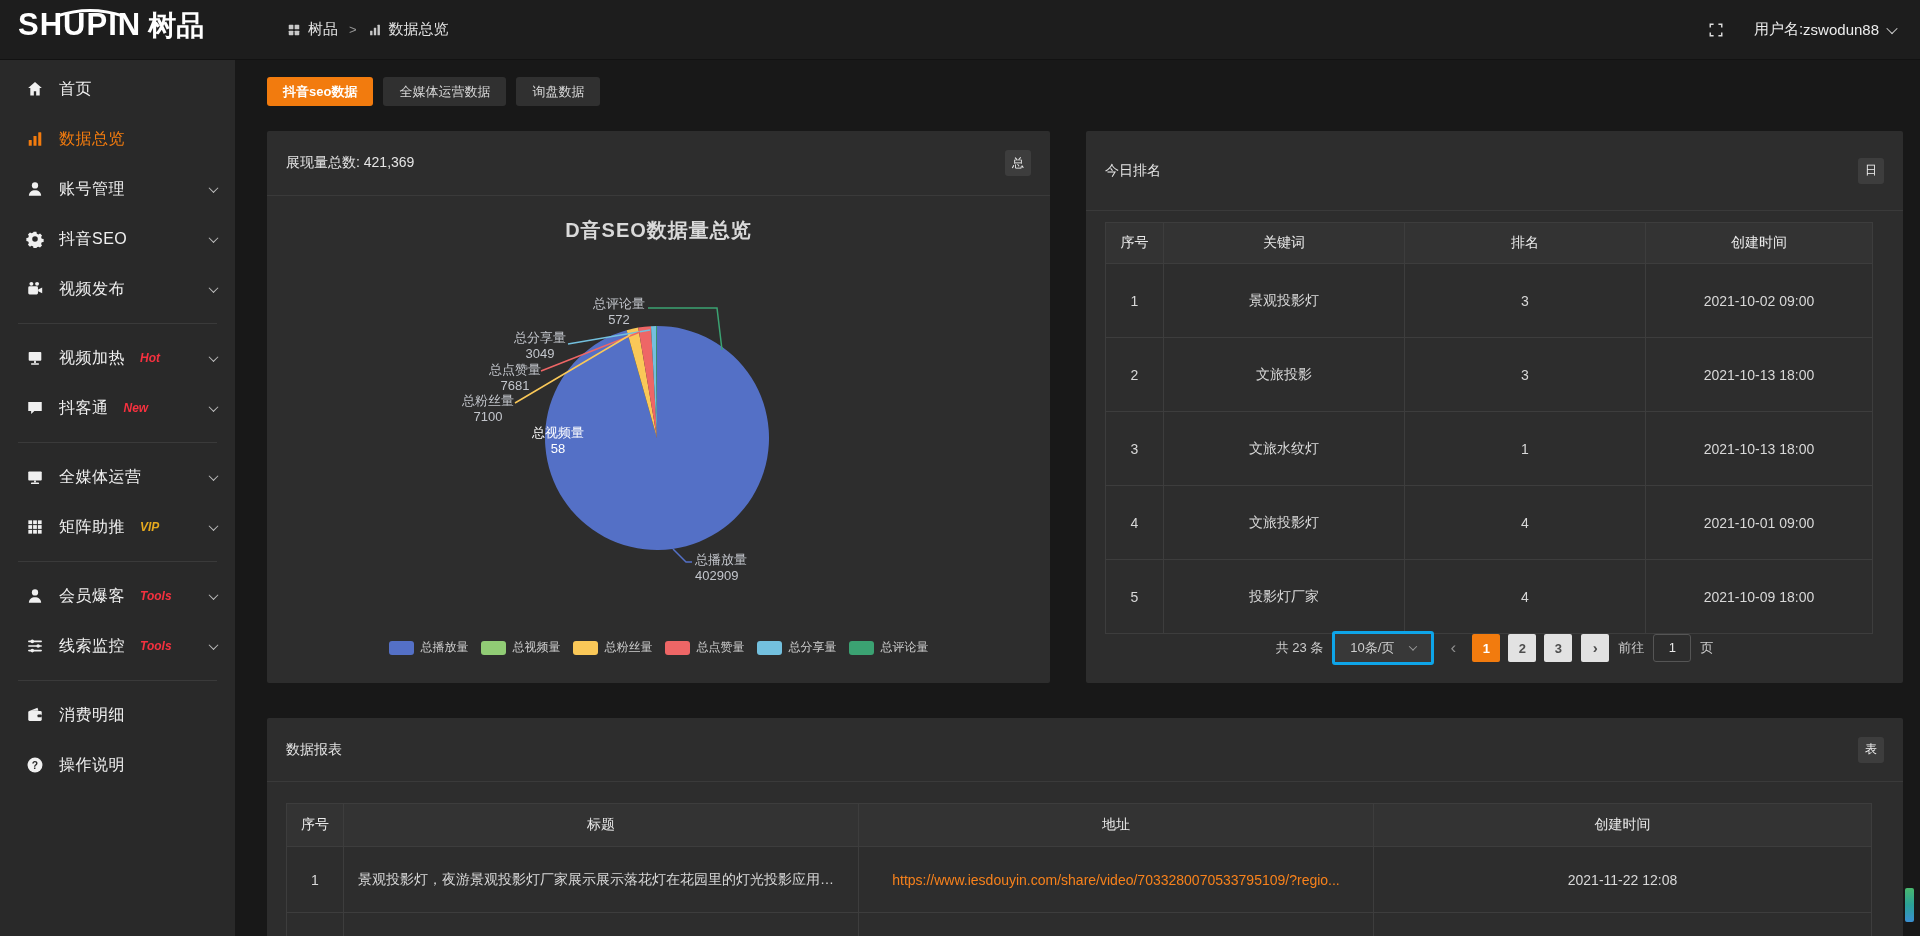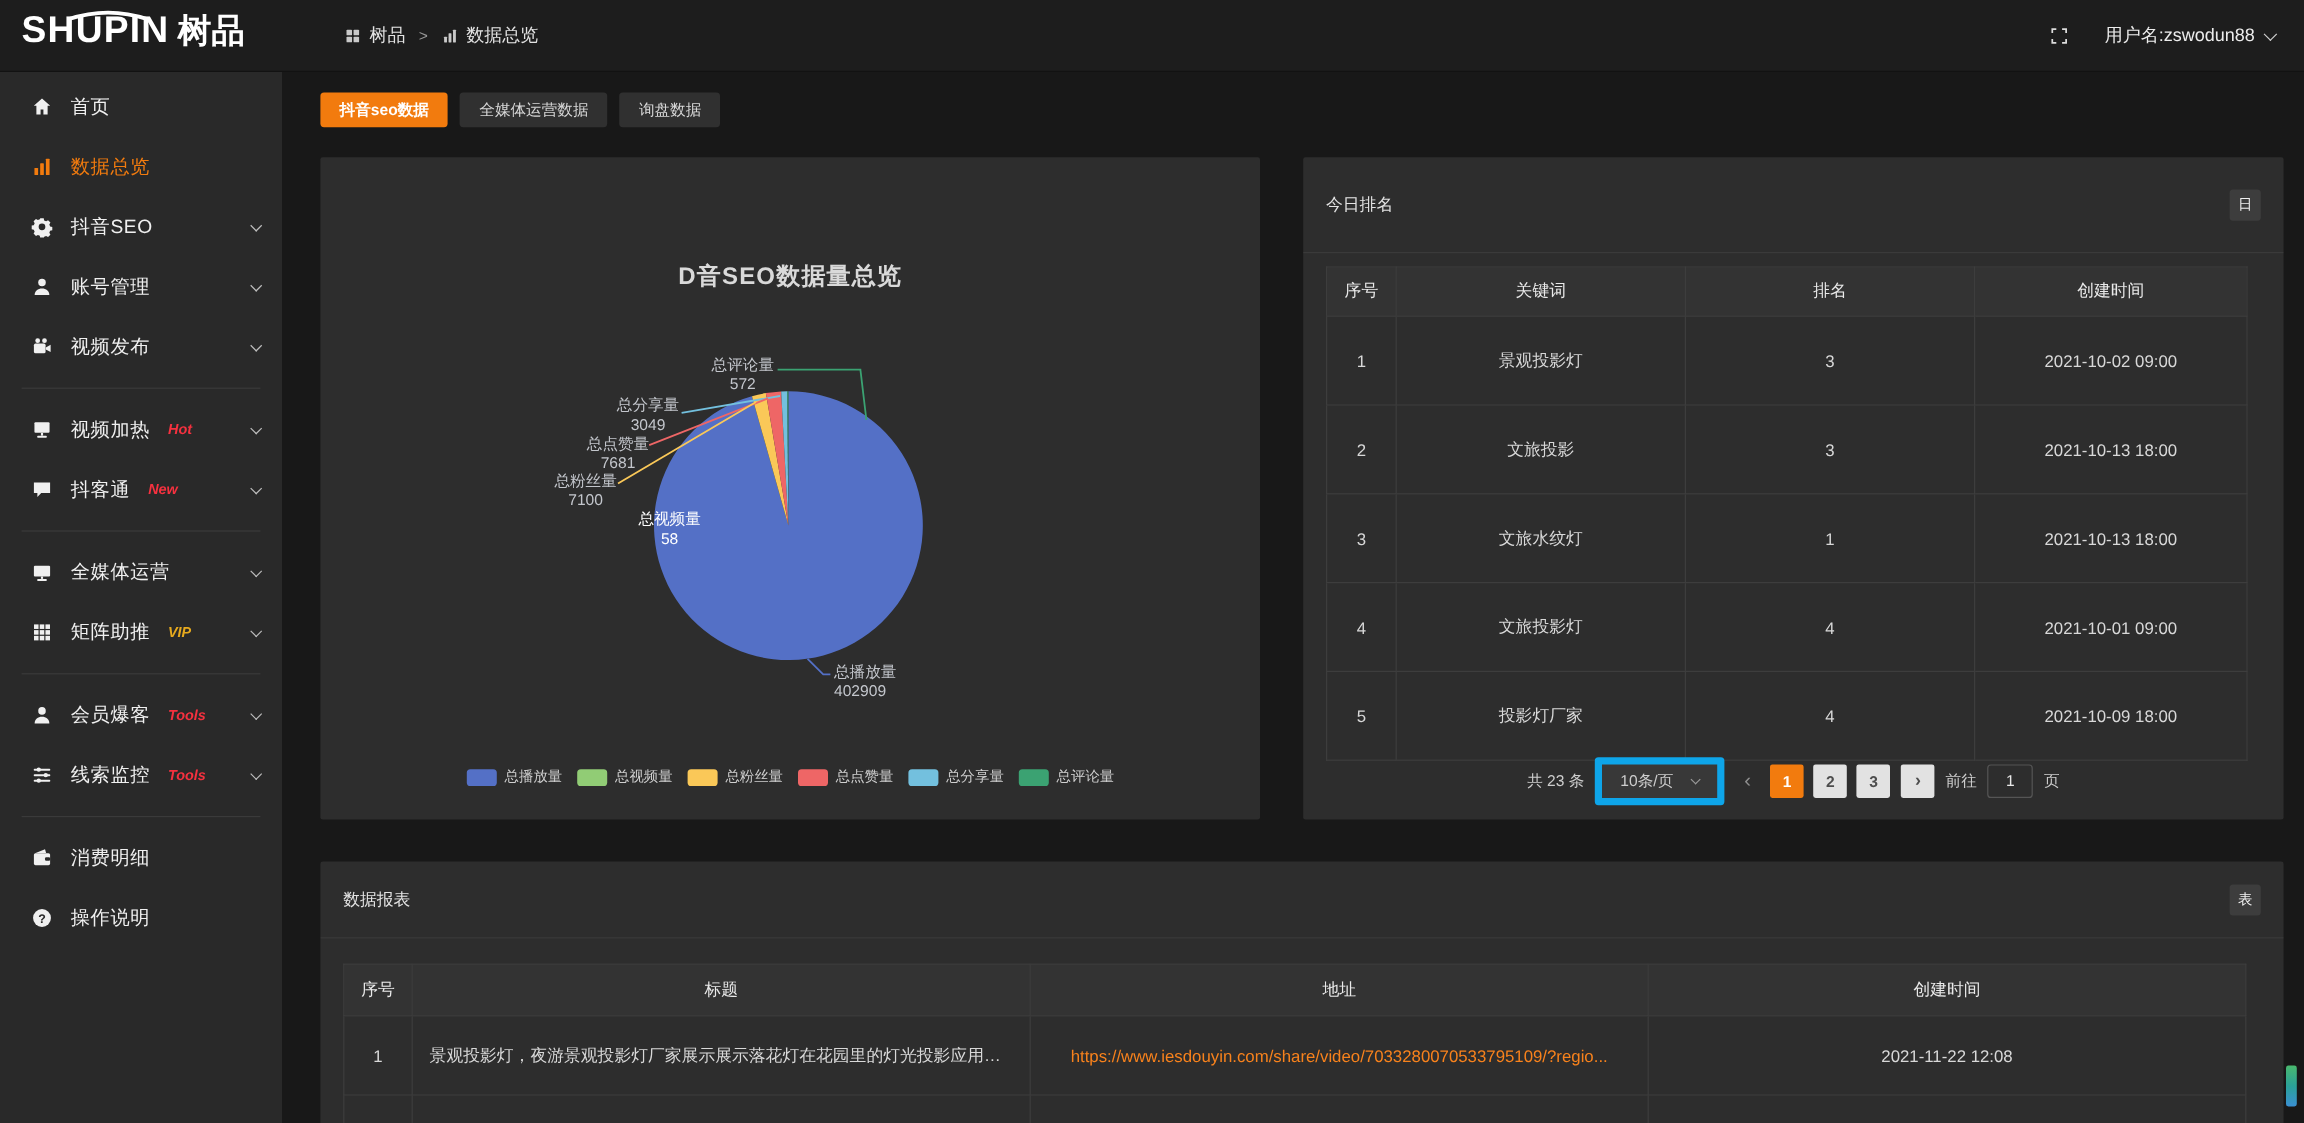--- a/index.html
+++ b/index.html
@@ -71,21 +71,21 @@
   #report-table th{height:40px}
   #report-table td{height:63px}
   #report-table th:nth-child(1),#report-table td:nth-child(1){width:54px}
   #report-table th:nth-child(2),#report-table td:nth-child(2){width:512px}
   #report-table th:nth-child(3),#report-table td:nth-child(3){width:512px}
   #report-table td:nth-child(2){text-align:left;padding:0 14px}
   td.link{color:#f8821c;cursor:pointer}
   tr.partial td{height:23px}
   
   .pagination{position:absolute;left:0;top:500px;width:100%;display:flex;justify-content:center;align-items:center;font-size:13px;color:#cdcdcd;gap:9px}
-  .psel{display:flex;align-items:center;justify-content:center;gap:16px;width:96px;height:28px;background:#383838;border:6px solid #0ea5e9;border-radius:3px;cursor:pointer}
+  .psel{display:flex;align-items:center;justify-content:center;gap:16px;width:96px;height:28px;background:#383838;border:3px solid #0ea5e9;border-radius:3px;cursor:pointer}
   .psel .chev{width:5px;height:5px;color:#9a9a9a}
   .pprev{width:20px;text-align:center;font-size:17px;color:#8f8f8f;cursor:pointer}
   .pages{display:flex;gap:8px}
   .pg-btn{width:28px;height:28px;border:none;border-radius:2px;background:#e2e2e2;color:#4d4d4d;font-size:13px;font-weight:bold;cursor:pointer;font-family:inherit;padding:0}
   .pg-btn.active{background:#f27b0e;color:#fff}
   .pnext{width:28px;height:28px;border-radius:2px;background:#e2e2e2;color:#4d4d4d;font-size:15px;line-height:28px;text-align:center;cursor:pointer;font-weight:bold}
   .goto-input{width:36px;height:26px;border:1px solid #555;border-radius:3px;line-height:26px;text-align:center;color:#e8e8e8;cursor:text}
   
   .float-widget{position:absolute;right:6px;top:888px;width:9px;height:34px;border-radius:2px;
     background:linear-gradient(180deg,#49b86e 0%,#2aa198 50%,#3a8fd2 100%);cursor:pointer}
@@ -152,34 +152,34 @@
           <rect x="3" y="11" width="3.4" height="6.6" rx=".5"></rect>
           <rect x="8.3" y="6.8" width="3.4" height="10.8" rx=".5"></rect>
           <rect x="13.6" y="2.6" width="3.4" height="15" rx=".5"></rect>
         </svg>
       </span>
       <span class="s-label">数据总览</span>
     </div>
     <div class="side-item">
       <span class="s-icon">
         <svg viewBox="0 0 20 20">
-          <path fill-rule="evenodd" d="M8.4 2h3.2l.4 2.1 1.8.8 1.8-1 2.2 2.2-1 1.8.7 1.8 2.1.4v3.2l-2.1.4-.7 1.8 1 1.8-2.2 2.2-1.8-1-1.8.7-.4 2.1H8.4L8 18.2l-1.8-.7-1.8 1-2.2-2.2 1-1.8-.8-1.8-2-.4V8.9l2-.4.8-1.8-1-1.8 2.2-2.2 1.8 1 1.8-.8Z M10 13.1a3.1 3.1 0 1 0 0-6.2 3.1 3.1 0 0 0 0 6.2Z"></path>
-        </svg>
-      </span>
-      <span class="s-label">抖音SEO</span>
-      <span class="chev"></span>
-    </div>
-    <div class="side-item">
-      <span class="s-icon">
-        <svg viewBox="0 0 20 20">
           <circle cx="10" cy="6" r="3.5"></circle>
           <path d="M3.2 17.6c0-3.9 3-6.1 6.8-6.1s6.8 2.2 6.8 6.1Z"></path>
         </svg>
       </span>
       <span class="s-label">账号管理</span>
+      <span class="chev"></span>
+    </div>
+    <div class="side-item">
+      <span class="s-icon">
+        <svg viewBox="0 0 20 20">
+          <path fill-rule="evenodd" d="M8.4 2h3.2l.4 2.1 1.8.8 1.8-1 2.2 2.2-1 1.8.7 1.8 2.1.4v3.2l-2.1.4-.7 1.8 1 1.8-2.2 2.2-1.8-1-1.8.7-.4 2.1H8.4L8 18.2l-1.8-.7-1.8 1-2.2-2.2 1-1.8-.8-1.8-2-.4V8.9l2-.4.8-1.8-1-1.8 2.2-2.2 1.8 1 1.8-.8Z M10 13.1a3.1 3.1 0 1 0 0-6.2 3.1 3.1 0 0 0 0 6.2Z"></path>
+        </svg>
+      </span>
+      <span class="s-label">抖音SEO</span>
       <span class="chev"></span>
     </div>
     <div class="side-item">
       <span class="s-icon">
         <svg viewBox="0 0 20 20">
           <circle cx="6" cy="4.3" r="2.2"></circle>
           <circle cx="12.3" cy="4.3" r="2.2"></circle>
           <rect x="2.5" y="7" width="10.8" height="9" rx="1.5"></rect>
           <path d="M13.5 10.6 18 8.2v6.6l-4.5-2.4Z"></path>
         </svg>
@@ -289,20 +289,24 @@
     </div>
   </aside>
 
 <div class="tabs">
     <button class="tab active">抖音seo数据</button>
     <button class="tab">全媒体运营数据</button>
     <button class="tab">询盘数据</button>
   </div>
 
 <section class="panel" id="overview">
+  <div class="panel-head">
+    <span class="panel-title">展现量总数: 421,369</span>
+    <button class="corner-btn">总</button>
+  </div>
   <div class="chart-title">D音SEO数据量总览</div>
   <svg id="pie-svg" viewBox="0 0 783 552">
     <g id="pie-slices">
         <path d="M390,307 L390.00,195.00 A112,112 0 1 1 359.56,199.22 Z" fill="#5470c6"></path>
         <path d="M390,307 L359.56,199.22 A112,112 0 0 1 359.65,199.19 Z" fill="#91cc75"></path>
         <path d="M390,307 L359.65,199.19 A112,112 0 0 1 371.21,196.59 Z" fill="#fac858"></path>
         <path d="M390,307 L371.21,196.59 A112,112 0 0 1 383.96,195.16 Z" fill="#ee6666"></path>
         <path d="M390,307 L383.96,195.16 A112,112 0 0 1 389.04,195.00 Z" fill="#73c0de"></path>
         <path d="M390,307 L389.04,195.00 A112,112 0 0 1 390.00,195.00 Z" fill="#3ba272"></path>
       </g>

